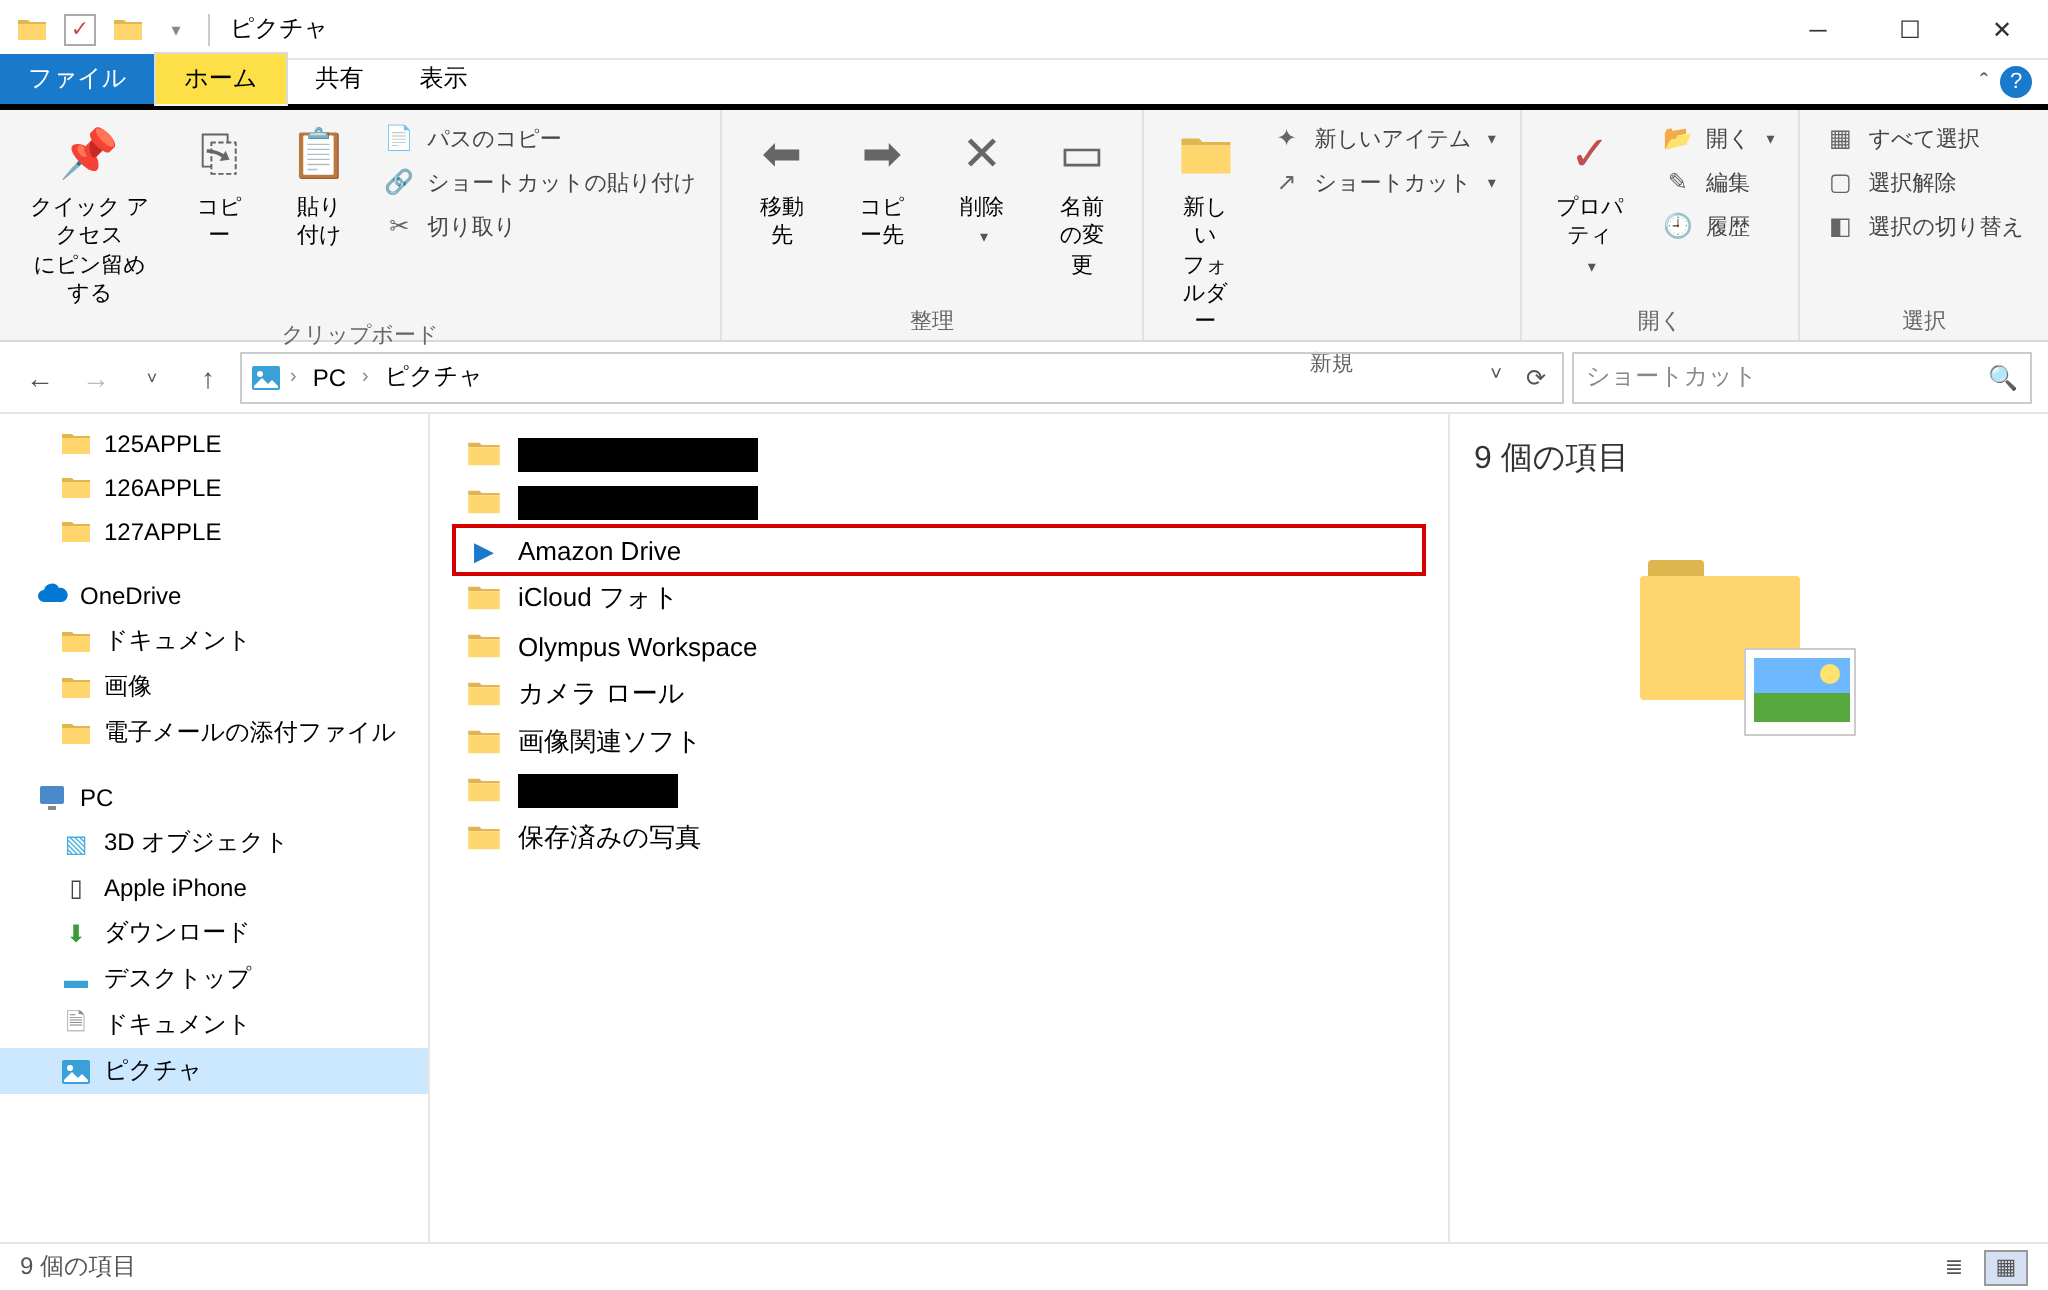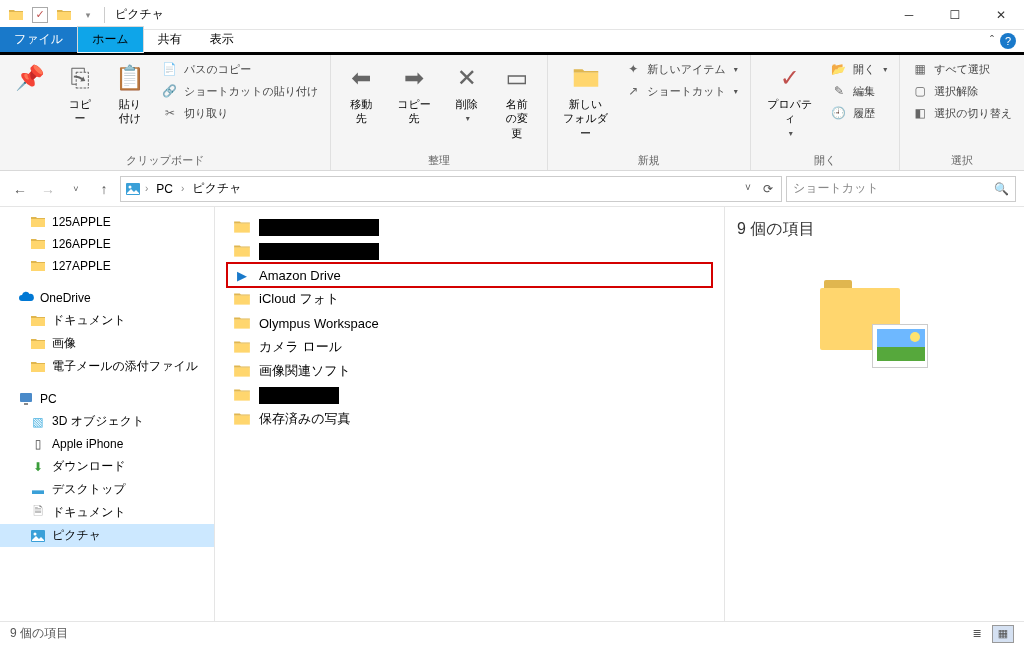--- a/index.html
+++ b/index.html
@@ -10,21 +10,21 @@
 .titlebar-qat { display: flex; align-items: center; gap: 8px; padding-left: 8px; }
 .qat-icon { width: 16px; height: 16px; display: flex; align-items: center; justify-content: center; font-size: 11px; }
 .titlebar-title { margin-left: 10px; font-size: 12px; }
 .titlebar-controls { margin-left: auto; display: flex; }
 .win-btn { width: 46px; height: 30px; display: flex; align-items: center; justify-content: center; font-size: 12px; color: #333; }
 
 
 .ribbon-tabs { height: 25px; display: flex; align-items: flex-end; border-bottom: 3px solid #000000; position: relative; }
 .tab { padding: 4px 14px; font-size: 12px; cursor: pointer; }
 .tab.file { background: #1979ca; color: #fff; }
-.tab.active { background: #0ea5e9; border: 1px solid #d9d9d9; border-bottom: 1px solid #f5f5f5; margin-bottom: -1px; }
+.tab.active { background: #fde047; border: 1px solid #d9d9d9; border-bottom: 1px solid #f5f5f5; margin-bottom: -1px; }
 .ribbon-collapse { position: absolute; right: 8px; top: 3px; display: flex; gap: 6px; align-items: center; }
 .help-icon { width: 16px; height: 16px; border-radius: 50%; background: #1979ca; color: #fff; font-size: 11px; display: flex; align-items: center; justify-content: center; }
 
 
 .ribbon { height: 116px; background: #f5f5f5; border-bottom: 1px solid #d9d9d9; display: flex; }
 .ribbon-group { border-right: 1px solid #e0e0e0; padding: 4px 8px 2px; display: flex; flex-direction: column; }
 .group-body { flex: 1; display: flex; align-items: flex-start; gap: 6px; }
 .group-label { text-align: center; font-size: 11px; color: #666; padding-top: 3px; }
 .big-btn { display: flex; flex-direction: column; align-items: center; gap: 3px; padding: 3px 6px; cursor: pointer; font-size: 11px; text-align: center; line-height: 1.3; }
 .big-icon { width: 32px; height: 32px; display: flex; align-items: center; justify-content: center; font-size: 24px; color: #666; }
@@ -123,20 +123,22 @@
     <span class="help-icon">?</span>
   </div>
 </div>
 
 <div class="ribbon">
 
   <div class="ribbon-group">
     <div class="group-body">
       <div class="big-btn">
         <span class="big-icon">📌</span>
+        <span style="white-space:pre-line;">クイック アクセス
+にピン留めする</span>
       </div>
       <div class="big-btn">
         <span class="big-icon">⎘</span>
         <span>コピー</span>
       </div>
       <div class="big-btn">
         <span class="big-icon">📋</span>
         <span>貼り付け</span>
       </div>
       <div class="small-list">

